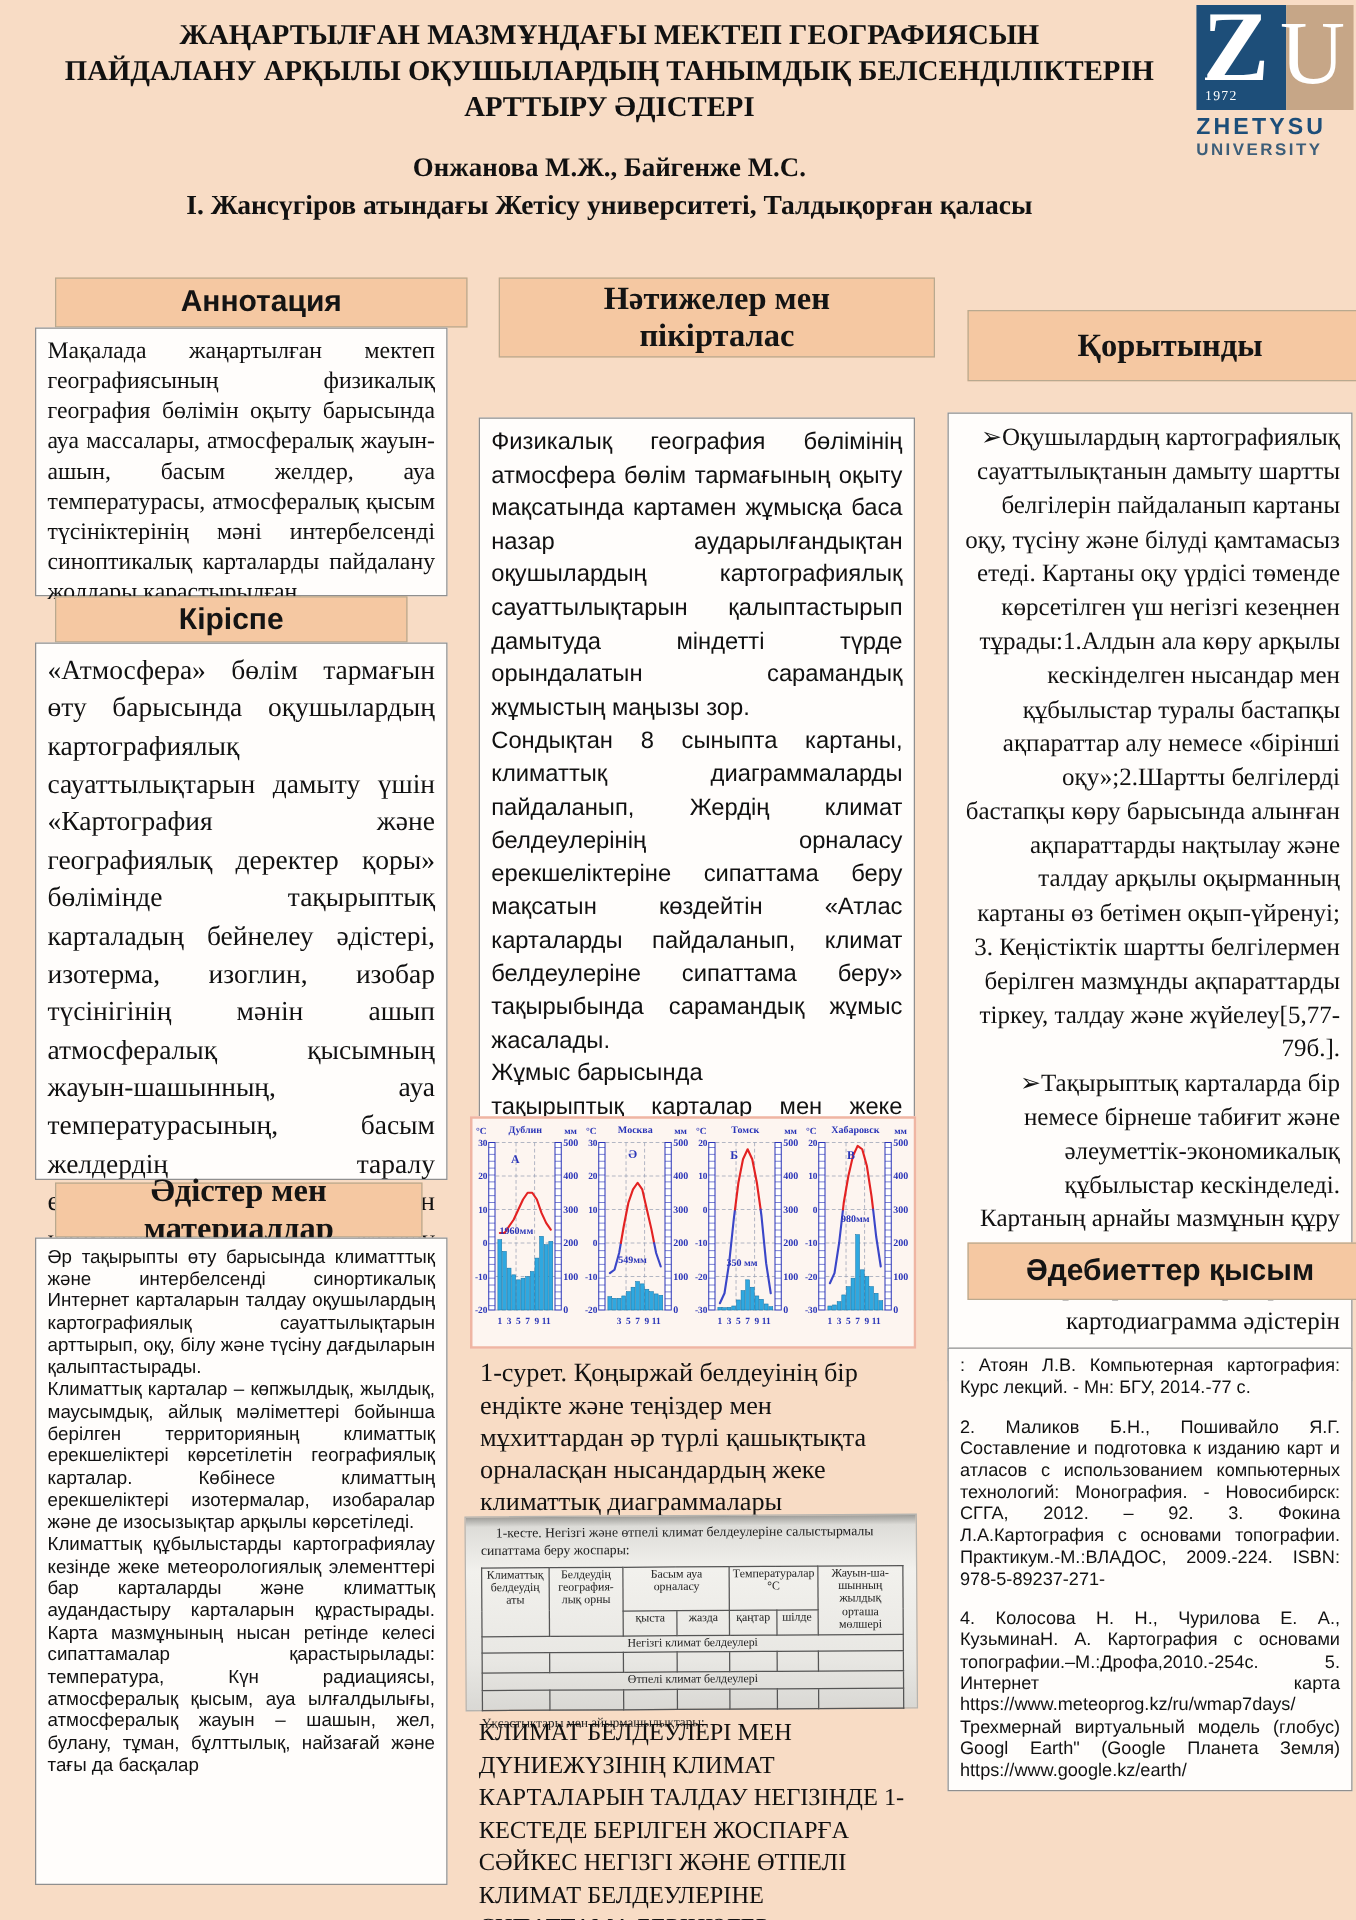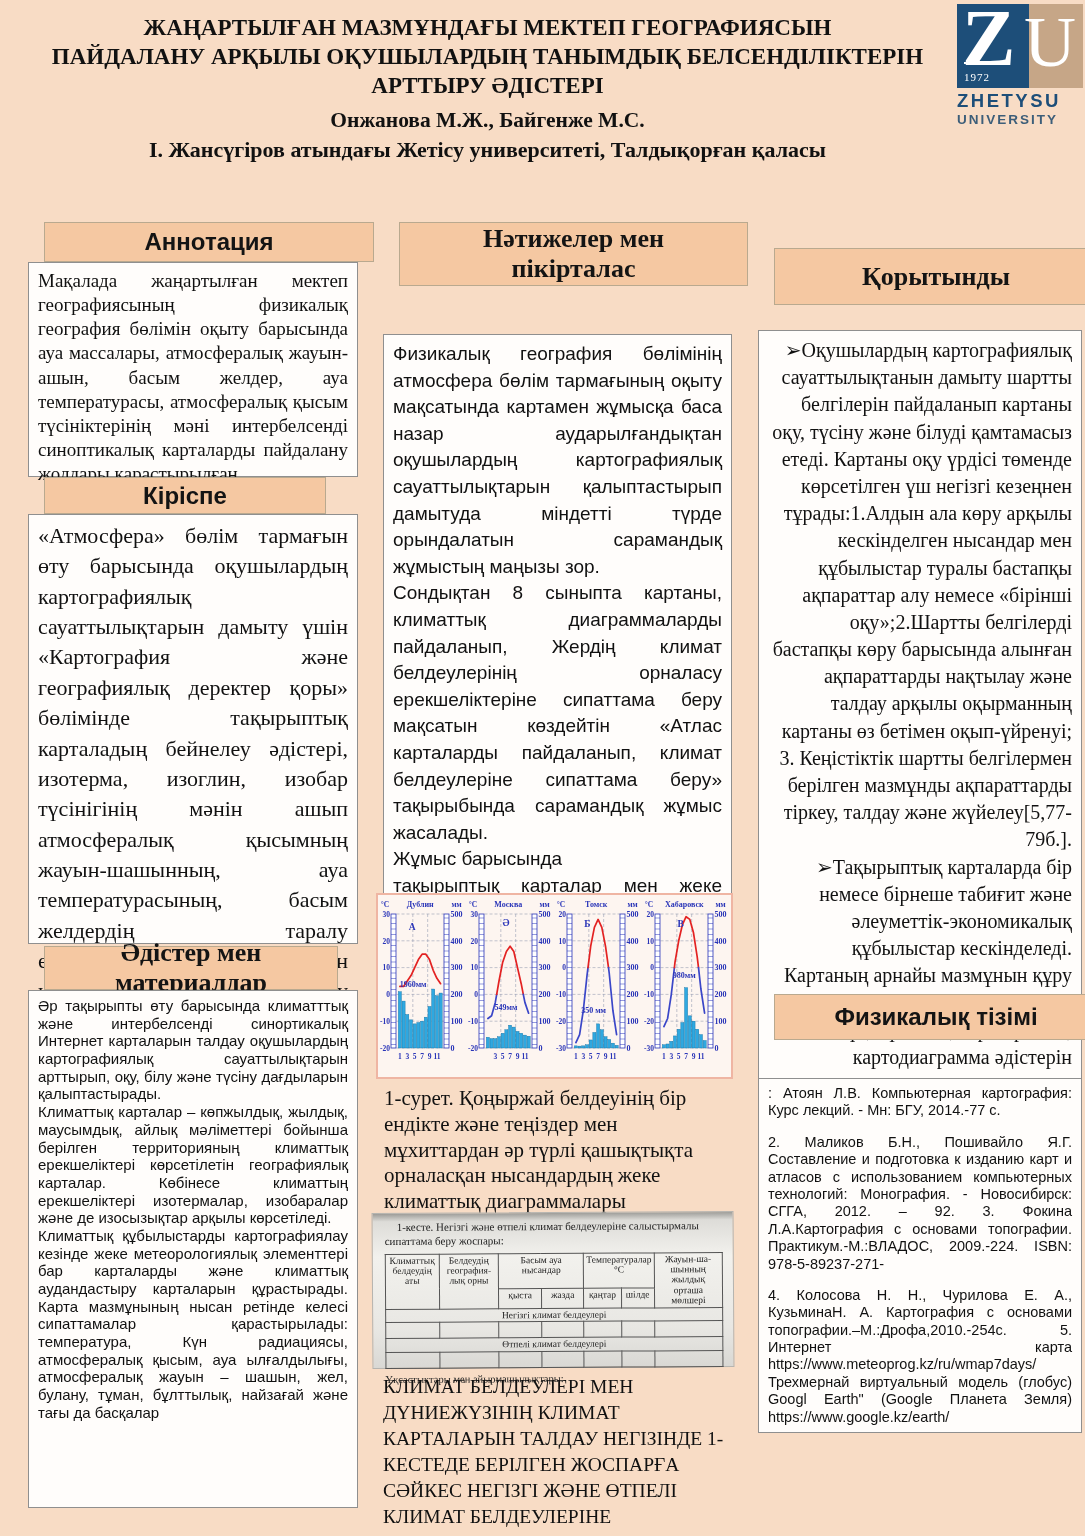--- a/index.html
+++ b/index.html
@@ -3,21 +3,21 @@
 <meta charset="utf-8">
 <style>
   html,body{margin:0;padding:0;}
   body{width:1085px;height:1536px;position:relative;background:#f8dcc5;
        font-family:"Liberation Serif","DejaVu Serif",serif;color:#111;}
   .page{position:absolute;inset:0;overflow:hidden;}
 
   
   .masthead{position:absolute;left:30px;top:14px;width:915px;text-align:center;}
   .title-line{font-weight:bold;font-size:23px;line-height:1.26;white-space:nowrap;}
-  .authors{font-weight:bold;font-size:21.5px;margin-top:7px;}
+  .authors{font-weight:bold;font-size:21.5px;margin-top:21px;}
   .affiliation{font-weight:bold;font-size:22px;margin-top:4px;}
 
   
   .logo{position:absolute;left:957px;top:4px;width:126px;text-align:left;}
   .logo-square{position:relative;height:84px;display:flex;overflow:hidden;}
   .logo-left{background:#1d4e79;width:57%;}
   .logo-right{background:#c6a687;width:43%;}
   .logo-z{position:absolute;left:5px;top:-6px;font-size:80px;line-height:1;color:#fff;font-weight:bold;}
   .logo-u{position:absolute;right:7px;top:2px;font-size:72px;line-height:1;color:#fff;}
   .logo-year{position:absolute;left:7px;bottom:5px;color:#fff;font-size:11px;letter-spacing:1px;
@@ -524,21 +524,21 @@
           <col style="width:13%">
           <col style="width:13%">
         <col style="width:10%">
           <col style="width:9%">
           <col style="width:21%">
       </colgroup>
       <tbody>
           <tr>
         <th rowspan="2">Климаттық белдеудің аты</th>
         <th rowspan="2">Белдеудің география-лық орны</th>
-        <th colspan="2">Басым ауа нысандар</th>
+        <th colspan="2">Басым ауа орналасу</th>
         <th colspan="2">Температуралар °С</th>
         <th rowspan="2">Жауын-ша-шынның жылдық орташа мөлшері</th>
       </tr>
       <tr>
         <th>қыста</th>
         <th>жазда</th>
         <th>қаңтар</th>
         <th>шілде</th>
       </tr>
       <tr>
@@ -574,21 +574,21 @@
 
   <div class="hdr hdr-serif" style="left:758px;top:248px;width:324px;height:57px;">
     <span>Қорытынды</span>
   </div>
   <div class="bdy bullets" style="left:758px;top:330px;width:324px;min-height:618px;font-size:20px;line-height:1.36;">
       <p>➢Оқушылардың картографиялық сауаттылықтанын дамыту шартты белгілерін пайдаланып картаны оқу, түсіну және білуді қамтамасыз етеді. Картаны оқу үрдісі төменде көрсетілген үш негізгі кезеңнен тұрады:1.Алдын ала көру арқылы кескінделген нысандар мен құбылыстар туралы бастапқы ақпараттар алу немесе «бірінші оқу»;2.Шартты белгілерді бастапқы көру барысында алынған ақпараттарды нақтылау және талдау арқылы оқырманның картаны өз бетімен оқып-үйренуі; 3. Кеңістіктік шартты белгілермен берілген мазмұнды ақпараттарды тіркеу, талдау және жүйелеу[5,77-79б.].</p>
       <p>➢Тақырыптық карталарда бір немесе бірнеше табиғит және әлеуметтік-экономикалық құбылыстар кескінделеді. Картаның арнайы мазмұнын құру үшін изосызықтар, ареал, сапалық түс, нүктелік, картограмма, картодиаграмма әдістерін қолданады.</p>
     </div>
 
   <div class="hdr hdr-sans" style="left:758px;top:994px;width:324px;height:46px;">
-    <span>Физикалық тізімі</span>
+    <span>Әдебиеттер қысым</span>
   </div>
   <div class="bdy refs sans" style="left:758px;top:1078px;width:324px;min-height:326px;font-size:14.5px;line-height:1.2;">
       <p>: Атоян Л.В. Компьютерная картография: Курс лекций. - Мн: БГУ, 2014.-77 с.</p>
       <p>2. Маликов Б.Н., Пошивайло Я.Г. Составление и подготовка к изданию карт и атласов с использованием компьютерных технологий: Монография. - Новосибирск: СГГА, 2012. – 92. 3. Фокина Л.А.Картография с основами топографии. Практикум.-М.:ВЛАДОС, 2009.-224. ISBN: 978-5-89237-271-</p>
       <p>4. Колосова Н. Н., Чурилова Е. А., КузьминаН. А. Картография с основами топографии.–М.:Дрофа,2010.-254с. 5. Интернет карта https://www.meteoprog.kz/ru/wmap7days/Трехмернай виртуальный модель (глобус) Googl Earth" (Google Планета Земля) https://www.google.kz/earth/</p>
     </div>
 
 </div>
 
 </body></html>

